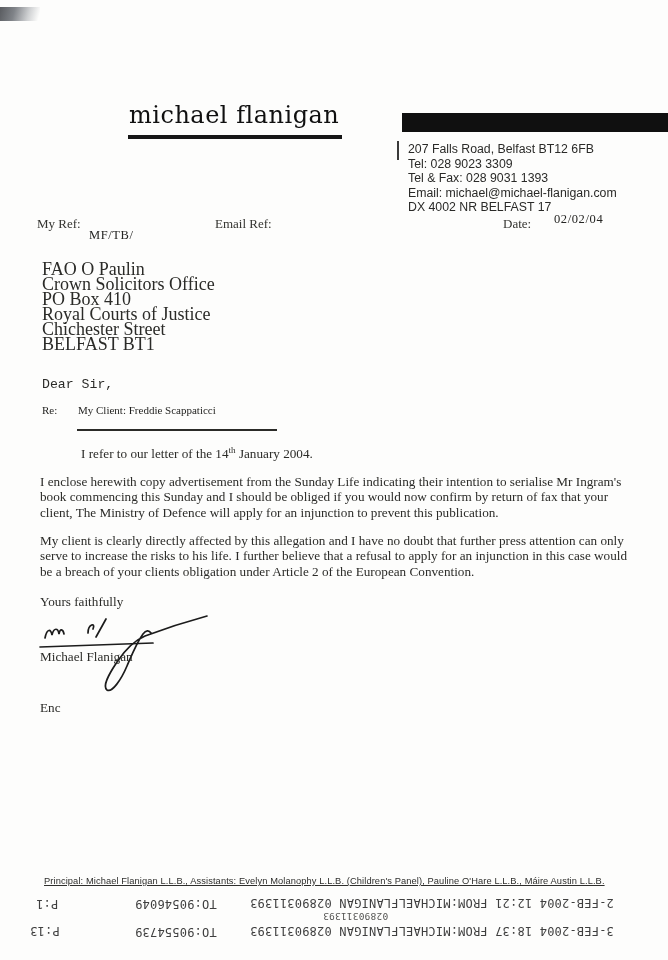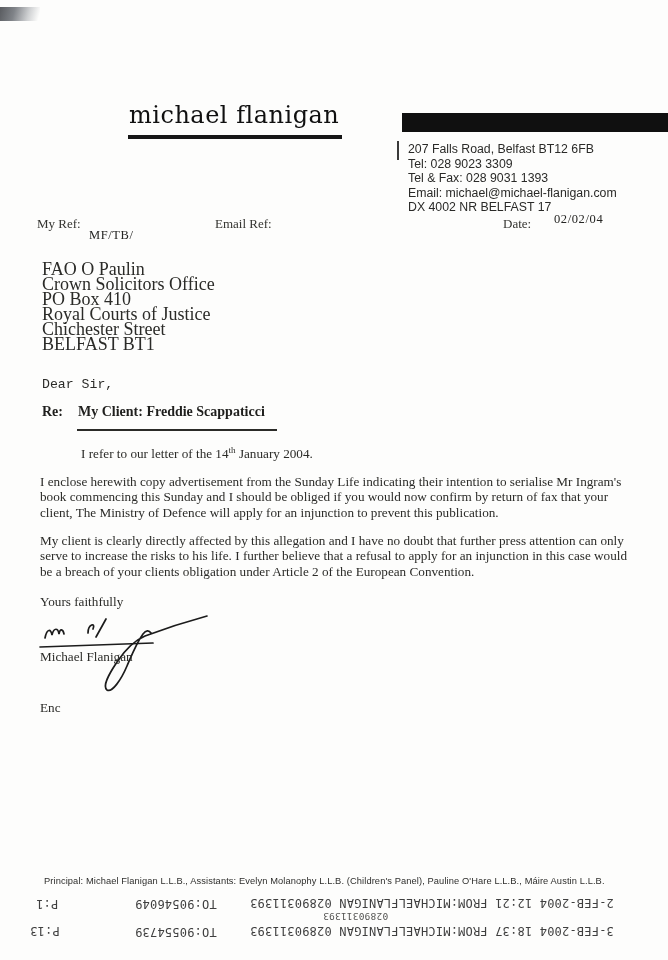--- a/index.html
+++ b/index.html
@@ -42,31 +42,31 @@
     left:408px;top:142px;
     font-family:"Liberation Sans", sans-serif;
     font-size:12.3px;line-height:14.6px;color:#2a2a28;
   }
   
   .ref-label{font-size:13px;color:#33332f;}
   .ref-value{font-size:12.5px;letter-spacing:.6px;color:#242422;}
   
   .serif13{font-size:13.2px;color:#2b2b28;}
   .recipient{left:42px;top:262px;font-size:18px;line-height:14.9px;color:#2b2b28;}
-  .re-line{font-weight:bold;font-size:14px;color:#1f1f1d;}
+  .re-line{font-weight:normal;font-size:11px;color:#1f1f1d;}
   .re-underline{left:77px;top:429px;width:200px;height:2px;background:#2b2b28;}
   .para{width:598px;line-height:15.3px;}
   sup{font-size:9px;}
   
   .sig-svg{left:33px;top:608px;}
   
   .principal{
     left:44px;top:876px;
     font-family:"Liberation Sans", sans-serif;
-    font-size:9.3px;color:#2e2e2c;white-space:nowrap;letter-spacing:.1px;
+    font-size:9.3px;color:#2e2e2c;white-space:nowrap;letter-spacing:.1px;text-decoration:underline;
   }
   .fax{
     font-family:"DejaVu Sans Mono", monospace;
     font-size:12px;color:#3f3f3f;white-space:nowrap;
     transform:rotate(180deg);
     letter-spacing:.2px;
   }
   .fax-small{font-size:9.5px;color:#555553;}
 </style>
 </head>

